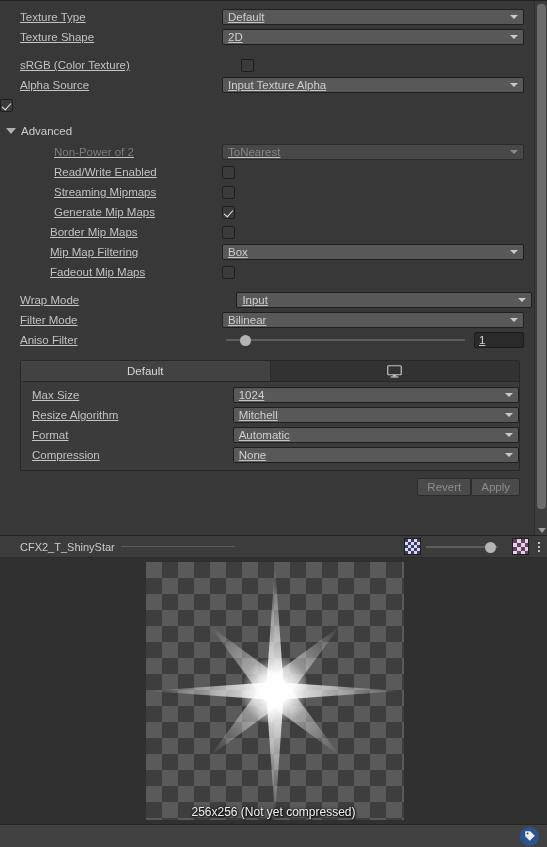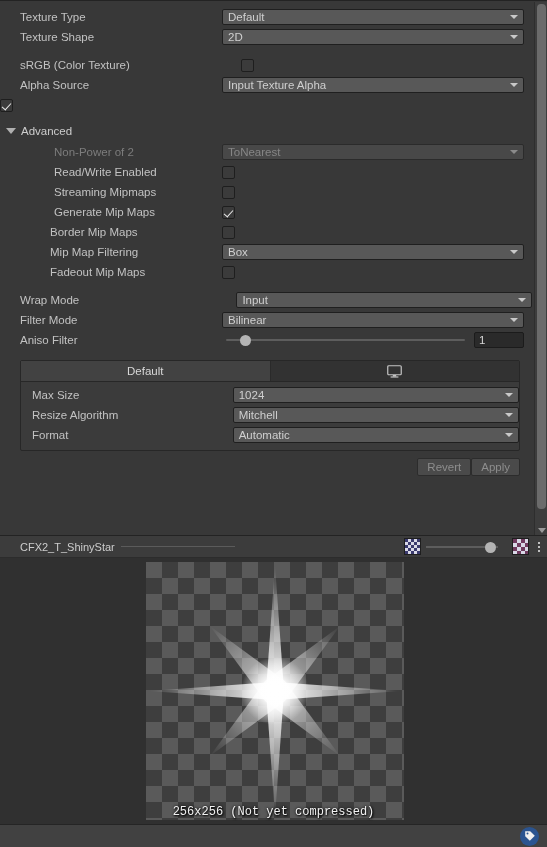--- a/index.html
+++ b/index.html
@@ -34,20 +34,21 @@
     padding: 6px 0 0 0;
   }
 
   
   .row {
     position: relative;
     height: 20px;
     display: flex;
     align-items: center;
     margin-bottom: 0px;
+    text-decoration: underline;
   }
   .row.gap-above { margin-top: 8px; gap: 19px; }
   .label {
     width: 222px;
     padding-left: 20px;
     color: #c2c2c2;
     font-size: 11.5px;
     line-height: 20px;
     white-space: nowrap;
     overflow: hidden;
@@ -355,21 +356,20 @@
   #tex-frame svg { position: absolute; left: 0; top: 0; }
   #tex-info {
     position: absolute;
     left: 0; right: 0;
     bottom: 5px;
     text-align: center;
     color: #f2f2f2;
     font-size: 12px;
     text-shadow: 0 0 3px #000, 1px 1px 2px #000;
     pointer-events: none;
-    font-family: Liberation Mono, monospace;
   }
 
   
   #status-bar {
     position: absolute;
     left: 0; bottom: 0;
     width: 547px; height: 23px;
     background: #414141;
     border-top: 1px solid #252525;
     display: flex;
@@ -527,20 +527,27 @@
             <span class="caret"></span>
           </div>
         </div>
         <div class="row">
           <div class="label">Format</div>
           <div class="dropdown">
             <span>Automatic</span>
             <span class="caret"></span>
           </div>
         </div>
+        <div class="row">
+          <div class="label">Compression</div>
+          <div class="dropdown">
+            <span>None</span>
+            <span class="caret"></span>
+          </div>
+        </div>
       </div>
     </div>
 
     <div class="btn-row">
       <div class="btn">Revert</div>
       <div class="btn">Apply</div>
     </div>
   </div>
 
   <div id="v-scroll">

